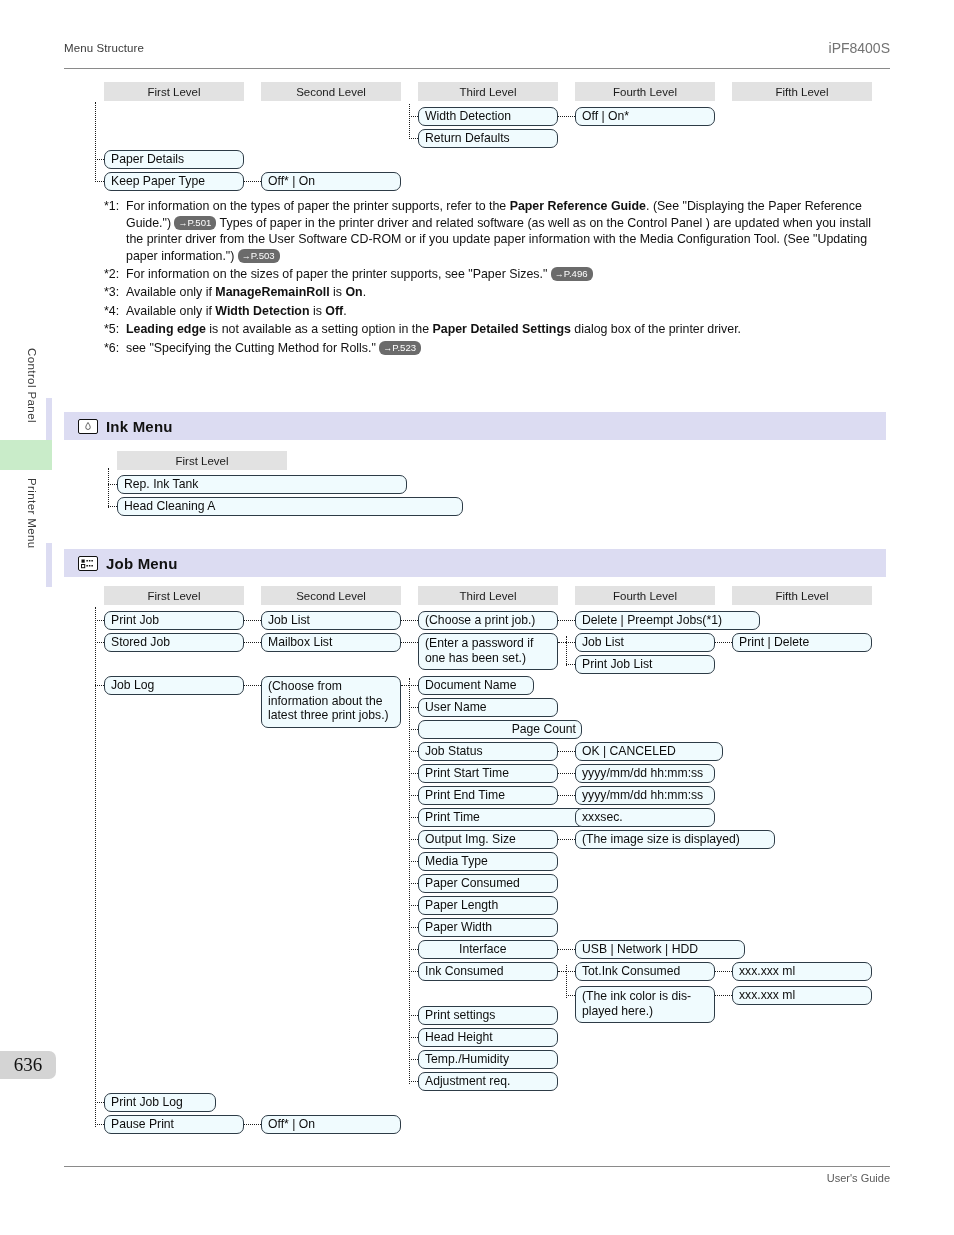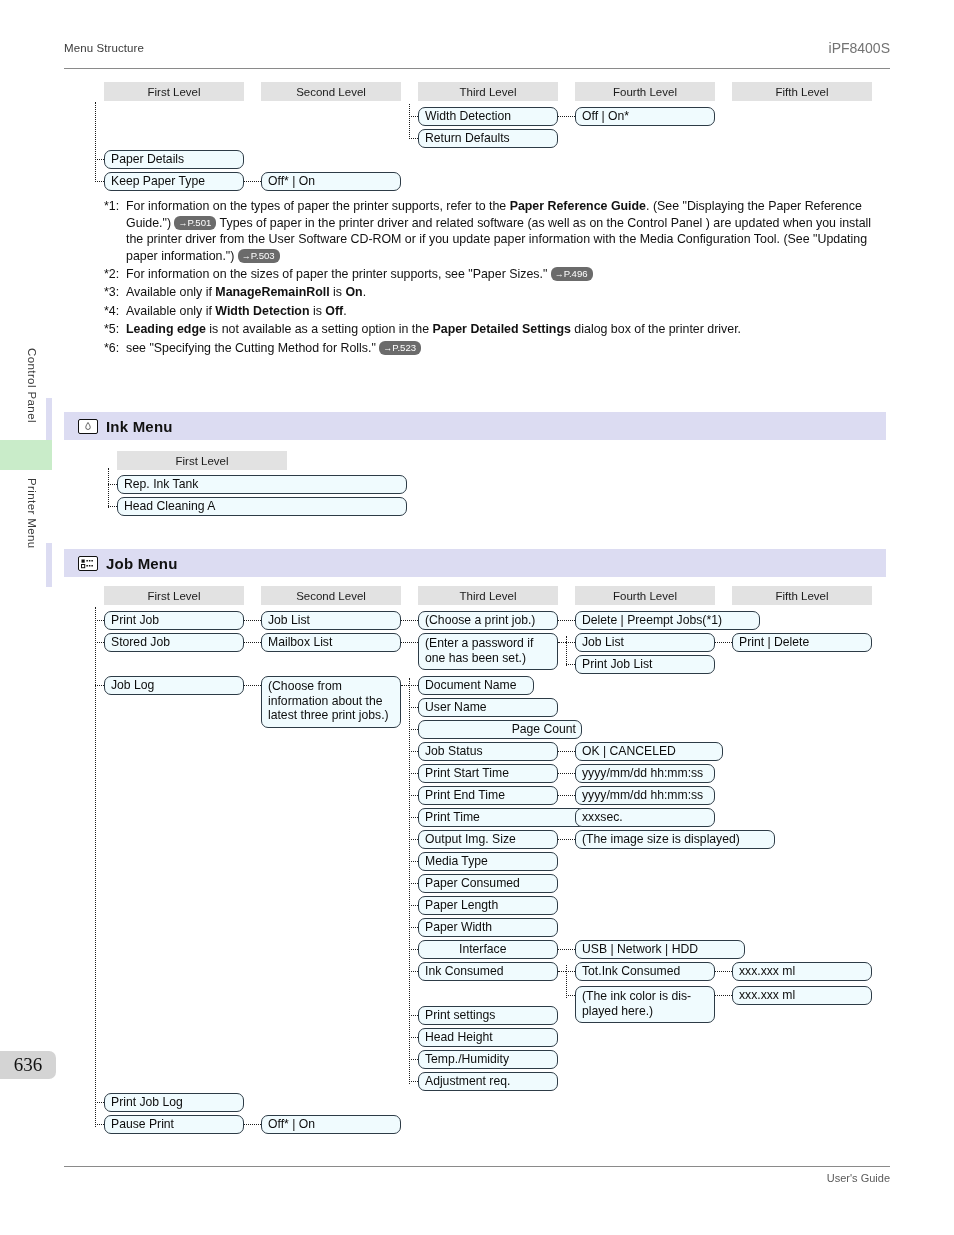--- a/index.html
+++ b/index.html
@@ -195,21 +195,21 @@
     </svg>
   </div>
   <div class="btitle">Ink Menu</div>
 </div>
 
 <div class="lvl-head" style="left:117px; top:451px; width:170px;">First Level</div>
 <div class="vline" style="left:108px; top:468px; height:40px;"></div>
 <div class="hline" style="left:108px; top:484px; width:9px;"></div>
 <div class="hline" style="left:108px; top:506px; width:9px;"></div>
 <div class="node one" style="left:117px; top:475px; width:290px;">Rep. Ink Tank</div>
-<div class="node one" style="left:117px; top:497px; width:290px;">Head Cleaning A</div>
+<div class="node one" style="left:117px; top:497px; width:346px;">Head Cleaning A</div>
 
 <div class="banner" style="top:549px;">
   <div class="bicon">
     <svg class="job-glyph" width="15" height="10" viewBox="0 0 15 10">
       <rect x="0.5" y="0.5" width="3.2" height="3.2" fill="#111"></rect>
       <rect x="0.5" y="5.5" width="3.2" height="3.2" fill="none" stroke="#111" stroke-width="1"></rect>
       <rect x="5.4" y="1" width="1.5" height="1.5" fill="#111"></rect>
       <rect x="7.9" y="1" width="1.5" height="1.5" fill="#111"></rect>
       <rect x="10.4" y="1" width="1.5" height="1.5" fill="#111"></rect>
       <rect x="5.4" y="6" width="1.5" height="1.5" fill="#111"></rect>
@@ -321,18 +321,18 @@
 <div class="node one" style="left:575px; top:962px; width:140px;">Tot.Ink Consumed</div>
 <div class="node one" style="left:732px; top:962px; width:140px;">xxx.xxx ml</div>
 <div class="node" style="left:575px; top:986px; width:140px; height:37px;">(The ink color is dis-
 played here.)</div>
 <div class="node one" style="left:732px; top:986px; width:140px;">xxx.xxx ml</div>
 <div class="node one" style="left:418px; top:1006px; width:140px;">Print settings</div>
 <div class="node one" style="left:418px; top:1028px; width:140px;">Head Height</div>
 <div class="node one" style="left:418px; top:1050px; width:140px;">Temp./Humidity</div>
 <div class="node one" style="left:418px; top:1072px; width:140px;">Adjustment req.</div>
 
-<div class="node one" style="left:104px; top:1093px; width:140px;">Print Job Log</div>
+<div class="node one" style="left:104px; top:1093px; width:112px;">Print Job Log</div>
 <div class="node one" style="left:104px; top:1115px; width:140px;">Pause Print</div>
 <div class="node one" style="left:261px; top:1115px; width:140px;">Off* | On</div>
 
 <div class="footer-rule"></div>
 <div class="footer-text">User's Guide</div>
 
 </body></html>

